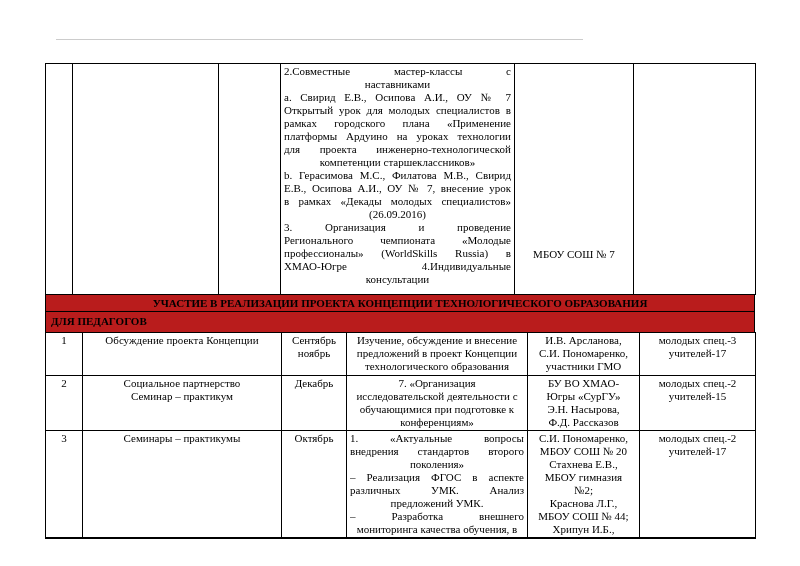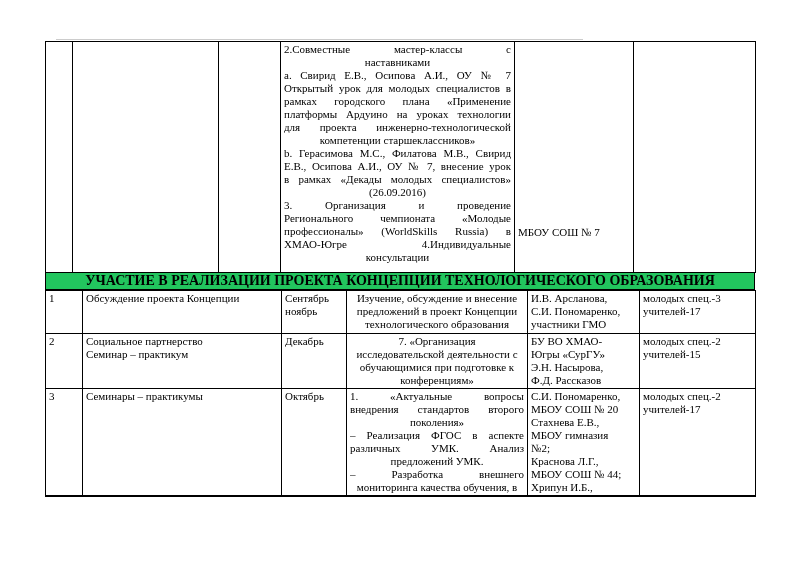--- a/index.html
+++ b/index.html
@@ -14,51 +14,51 @@
     overflow: hidden;
   }
   .ghost-line {
     position: absolute;
     left: 56px; top: 39px;
     width: 527px; height: 1px;
     background: #cccccc;
   }
   .doc {
     position: absolute;
-    left: 45px; top: 41px;
+    left: 45px; top: 63px;
     width: 710px;
   }
   table.tbl {
     border-collapse: collapse;
     table-layout: fixed;
     width: 710px;
     font-size: 11px;
     line-height: 13px;
   }
   table.tbl td {
     border: 1px solid #000000;
     vertical-align: top;
     padding: 1px 3px;
     box-sizing: border-box;
     overflow: hidden;
   }
   table.t-bottom { border-bottom: 2px solid #000000; }
-  .center { white-space: pre-line; }
+  .center { text-align: center; white-space: pre-line; }
   .v-bottom { vertical-align: bottom !important; }
   .pad-b { padding-bottom: 33px !important; }
   .para { margin: 0; }
   .ln { white-space: nowrap; overflow: hidden; text-align: center; }
   .ln.j { white-space: normal; text-align: justify; text-align-last: justify; }
   .section-title, .section-sub {
     box-sizing: border-box;
     border: 1px solid #000000;
     border-top: none;
     font-weight: bold;
-    font-size: 14px;
-    background: #22c55e;
+    font-size: 11px;
+    background: #b91c1c;
   }
   .section-title {
     height: 17px;
     line-height: 16px;
     text-align: center;
   }
   .section-sub {
     height: 20px;
     line-height: 19px;
     text-align: left;
@@ -115,20 +115,21 @@
                 <div class="ln">консультации</div>
               </div>
             </td>
         <td class="center v-bottom pad-b">МБОУ СОШ № 7</td>
         <td class="center"></td>
       </tr>
     </tbody>
       </table>
 
     <div class="section-title">УЧАСТИЕ В РЕАЛИЗАЦИИ ПРОЕКТА КОНЦЕПЦИИ ТЕХНОЛОГИЧЕСКОГО ОБРАЗОВАНИЯ</div>
+    <div class="section-sub">ДЛЯ ПЕДАГОГОВ</div>
 
     <table class="tbl t-bottom">
       <colgroup>
         <col style="width:37px">
           <col style="width:199px">
           <col style="width:65px">
         <col style="width:181px">
           <col style="width:112px">
           <col style="width:116px">
       </colgroup>

